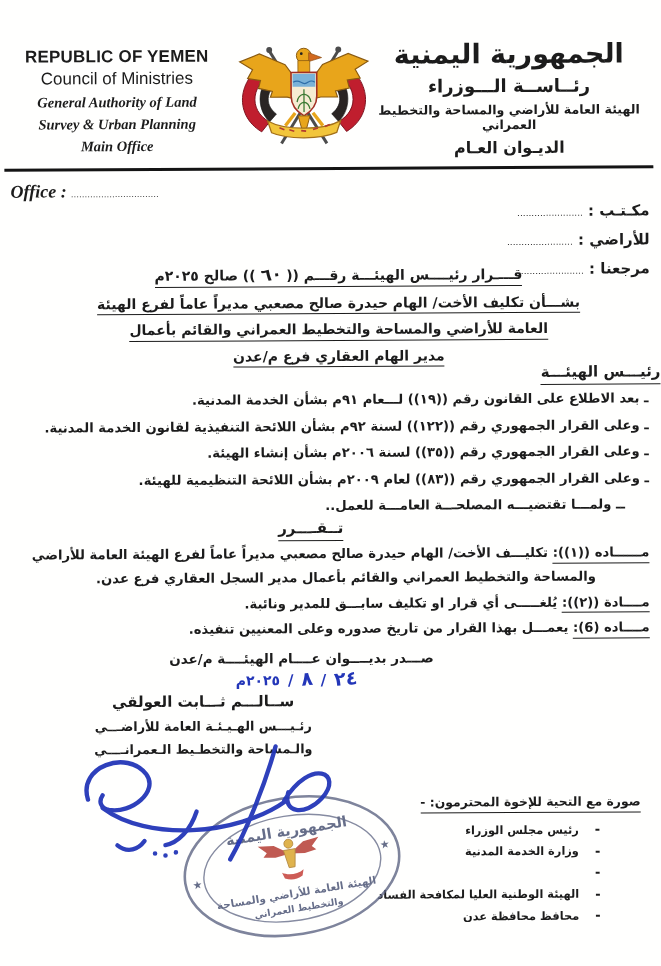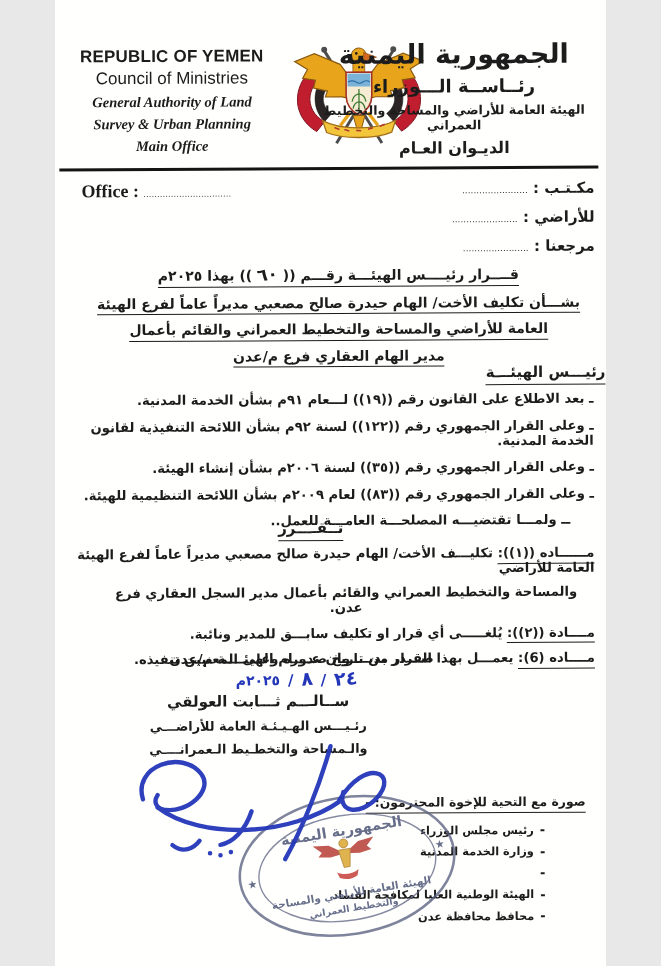--- a/index.html
+++ b/index.html
@@ -1,18 +1,18 @@
 <!DOCTYPE html>
 <html lang="ar"><head>
 <meta charset="utf-8">
 <style>
   * { margin:0; padding:0; box-sizing:border-box; }
   body { background:#e8e8e8; font-family:"DejaVu Sans", sans-serif; }
   .page {
-    position:relative; width:551px; height:966px; margin:0 auto;
+    position:relative; width:661px; height:966px; margin:0 auto;
     background:#fffffe; overflow:hidden; color:#1c1c1c;
   }
   .doc { position:absolute; inset:0; transform:rotate(-0.3deg); }
 
   
   .hdr-en { position:absolute; left:8px; top:46px; width:222px; text-align:center; }
   .hdr-en .l1 { font-family:"Liberation Sans", sans-serif; font-size:17px; font-weight:600; letter-spacing:.2px; }
   .hdr-en .l2 { font-family:"Liberation Sans", sans-serif; font-size:17px; font-weight:500; margin-top:2px; }
   .hdr-en .ital { font-family:"Liberation Serif", serif; font-style:italic; font-weight:700; font-size:14.5px; margin-top:5px; }
 
@@ -21,22 +21,22 @@
   .hdr-ar { position:absolute; right:6px; top:38px; width:288px; text-align:center; direction:rtl; }
   .hdr-ar .callig { font-size:27px; font-weight:700; letter-spacing:-1px; line-height:1.25; }
   .hdr-ar .pm { font-size:18px; font-weight:700; margin-top:4px; }
   .hdr-ar .auth { font-size:12.6px; font-weight:700; margin-top:6px; }
   .hdr-ar .diwan { font-size:16px; font-weight:700; margin-top:6px; }
 
   .divider { position:absolute; left:6px; right:6px; top:167px; height:2.6px; background:#141414; }
 
   
   .refrow { position:absolute; left:0; right:0; height:26px; }
-  .refrow .ar { position:absolute; right:10px; direction:rtl; font-size:15px; font-weight:600; }
-  .refrow .en { position:absolute; left:28px; font-family:"Liberation Serif", serif; font-weight:700; font-size:18px; }
+  .refrow .ar { position:absolute; right:10px; direction:rtl; font-size:15px; font-weight:600;margin-top:23px; }
+  .refrow .en { position:absolute; left:12px; font-family:"Liberation Serif", serif; font-style:italic; font-weight:700; font-size:18px; }
   .dots { font-size:9px; letter-spacing:.5px; color:#222; font-weight:400; }
   .u { border-bottom:1.6px solid #1c1c1c; padding-bottom:2.5px; }
 
   .title-blk { position:absolute; left:30px; right:12px; top:264px; text-align:center; direction:rtl; font-weight:700; font-size:14px; }
   .title-blk .line { margin-bottom:10.5px; }
   .handnum { display:inline-block; font-size:17px; transform:rotate(-8deg); font-weight:700; }
 
   .chair { position:absolute; right:0; top:364px; direction:rtl; font-size:15px; font-weight:700; }
 
   .preamble { position:absolute; right:12px; left:12px; top:392px; direction:rtl; text-align:right; font-size:13.2px; font-weight:700; }
@@ -59,21 +59,21 @@
   .sigblk .nm { font-size:15px; }
   .sigblk .t { font-size:12.8px; margin-top:8px; }
   .sigsvg { position:absolute; left:68px; top:742px; width:285px; height:120px; z-index:6; }
 
   
   .stamp { position:absolute; left:176px; top:790px; width:228px; height:152px; transform:rotate(-9deg); opacity:.92; z-index:4; }
 
   
   .rcpt { position:absolute; right:22px; top:795px; width:272px; direction:rtl; }
   .rcpt .hd { font-size:12.4px; font-weight:700; text-align:right; margin-bottom:10px; }
-  .rcpt .item { display:flex; direction:ltr; justify-content:flex-end; align-items:center; gap:6px; height:21.5px; font-size:11.4px; font-weight:700; }
+  .rcpt .item { display:flex; direction:ltr; justify-content:flex-end; align-items:center; gap:16px; height:21.5px; font-size:11.4px; font-weight:700; }
   .rcpt .item .dash { width:46px; text-align:left; font-size:13px; }
   .rcpt .item .txt { text-align:right; }
 </style>
 </head>
 <body>
 
 <div class="page">
  <div class="doc">
 
   <div class="hdr-en">
@@ -135,21 +135,21 @@
   </div>
   <div class="refrow" style="top:209px">
     <span class="ar"><span>للأراضي :</span> <span class="dots">.......................</span></span>
   </div>
   <div class="refrow" style="top:238px">
     <span class="ar"><span>مرجعنا :</span> <span class="dots">.......................</span></span>
   </div>
 
   <div class="title-blk">
     <div class="line">
-      <span class="u"><span>قــــرار رئيــــس الهيئـــة رقـــم ((</span> <span class="handnum">٦٠</span> <span>)) بهذا ٢٠٢٥م</span></span>
+      <span class="u"><span>قــــرار رئيــــس الهيئـــة رقـــم ((</span> <span class="handnum">٦٠</span> <span>)) صالح ٢٠٢٥م</span></span>
     </div>
     <div class="line"><span class="u">بشـــأن تكليف الأخت/ الهام حيدرة صالح مصعبي مديراً عاماً لفرع الهيئة</span></div>
     <div class="line"><span class="u">العامة للأراضي والمساحة والتخطيط العمراني والقائم بأعمال</span></div>
     <div class="line"><span class="u">مدير الهام العقاري فرع م/عدن</span></div>
   </div>
 
   <div class="chair"><span class="u">رئيـــس الهيئـــة</span></div>
 
   <div class="preamble">
     <div class="item">ـ بعد الاطلاع على القانون رقم ((١٩)) لـــعام ٩١م بشأن الخدمة المدنية.</div>

